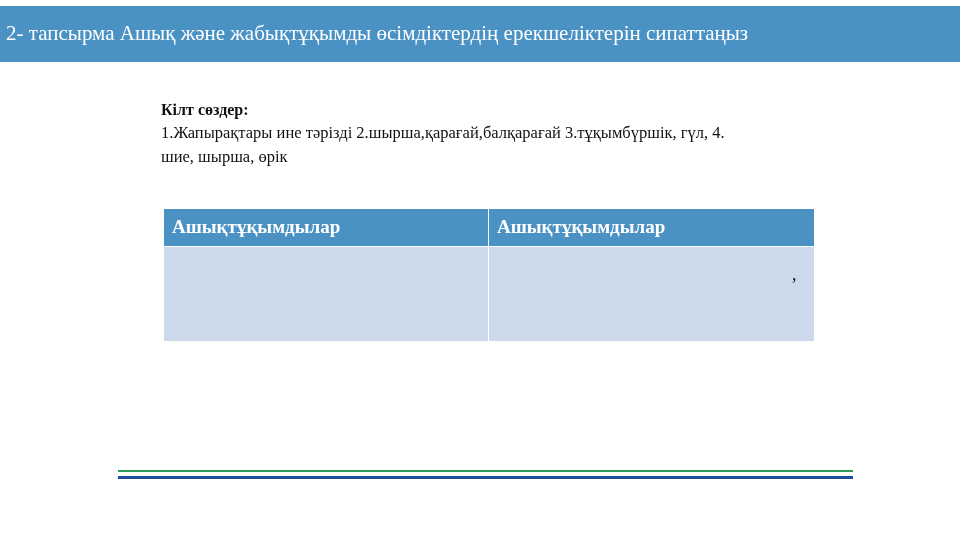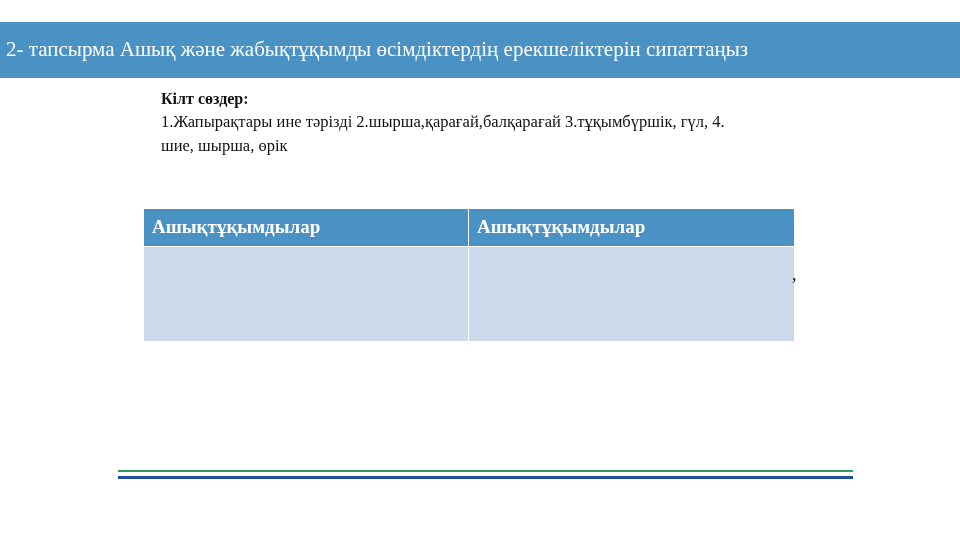--- a/index.html
+++ b/index.html
@@ -17,59 +17,59 @@
   .slide {
     position: relative;
     width: 960px;
     height: 540px;
     background: #ffffff;
   }
   
   .title-banner {
     position: absolute;
     left: 0;
-    top: 22px;
+    top: 6px;
     width: 960px;
     height: 56px;
     background: #4a91c4;
     display: flex;
     align-items: center;
   }
   .title-banner-text {
     font-family: "Liberation Serif", serif;
     font-size: 21px;
     color: #ffffff;
     line-height: 1.2;
     padding-left: 6px;
     padding-right: 8px;
     white-space: nowrap;
   }
   
   .keywords {
     position: absolute;
     left: 161px;
-    top: 87px;
+    top: 98px;
     width: 650px;
     font-family: "Liberation Serif", serif;
     font-size: 16.5px;
     color: #111111;
     line-height: 1.45;
   }
   .keywords-heading {
     font-weight: bold;
     font-size: 16px;
     display: block;
   }
   .keywords-line {
     display: block;
   }
   
   .table-wrap {
     position: absolute;
-    left: 143px;
+    left: 163px;
     top: 208px;
     width: 617px;
   }
   table.two-col {
     border-collapse: collapse;
     width: 617px;
     table-layout: fixed;
   }
   table.two-col th {
     background: #4a91c4;

